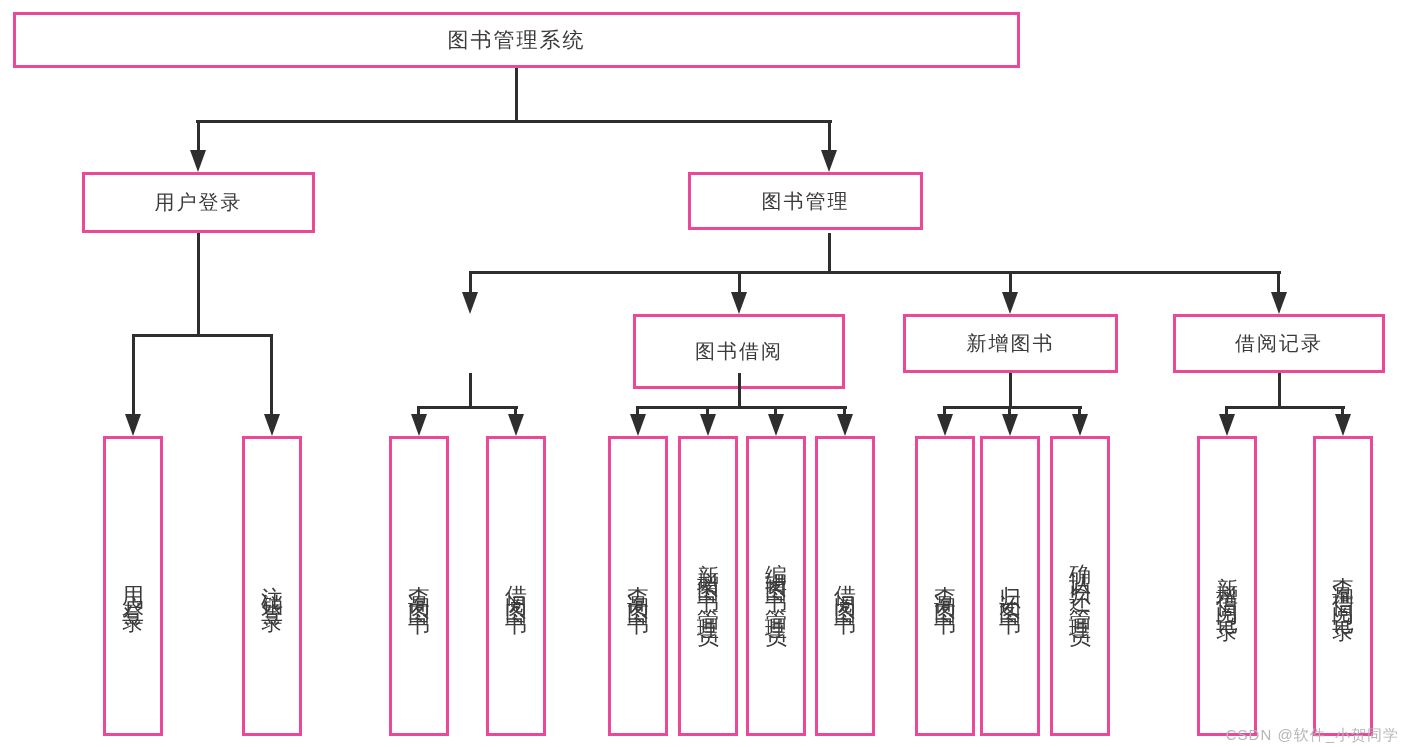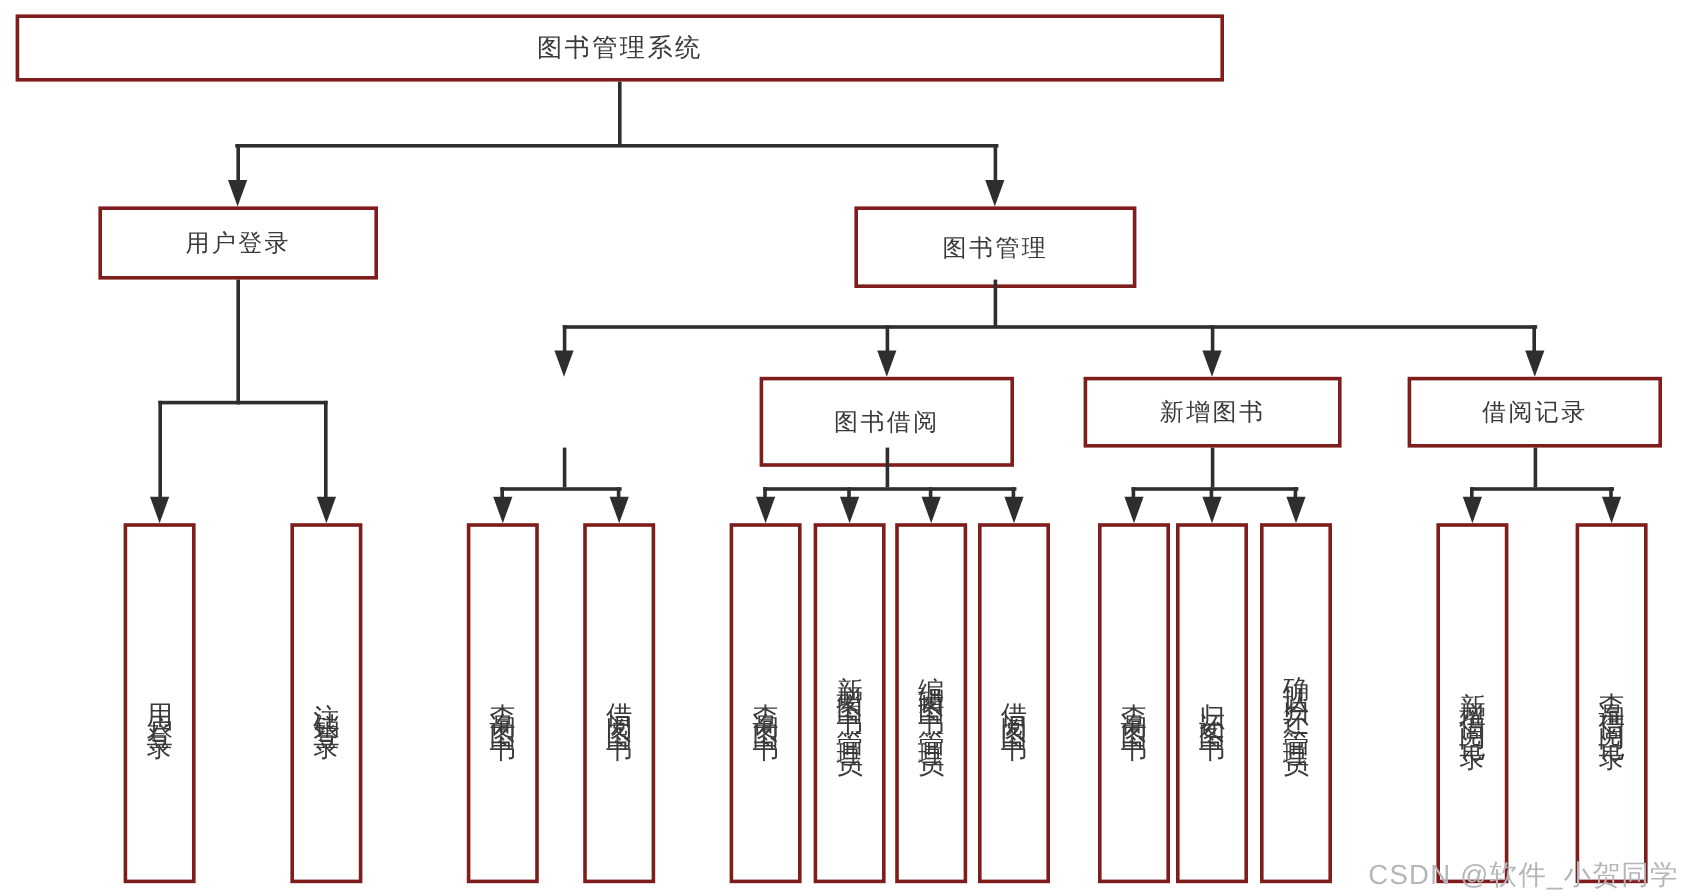--- a/index.html
+++ b/index.html
@@ -1,38 +1,38 @@
 <!DOCTYPE html>
 <html><head>
 <meta charset="utf-8">
 <style>
   html,body{margin:0;padding:0;background:#ffffff;}
   .canvas{
     position:relative;width:1405px;height:747px;background:#ffffff;overflow:hidden;
     font-family:"Liberation Sans",sans-serif;color:#333333;
   }
   .box{
-    position:absolute;border:3px solid #7f1d1d;background:#ffffff;
+    position:absolute;border:3px solid #ec4899;background:#ffffff;
     display:flex;align-items:center;justify-content:center;box-sizing:border-box;
   }
   .hbox span{font-size:20px;letter-spacing:2px;color:#3a3a3a;}
   .root span{font-size:21px;}
   .vbox span{
     writing-mode:vertical-rl;text-orientation:mixed;
     font-size:22px;letter-spacing:9px;line-height:1;color:#3a3a3a;
   }
   .line{position:absolute;background:#2e2e2e;}
   .arrow{
     position:absolute;width:0;height:0;
     border-left:8px solid transparent;border-right:8px solid transparent;
     border-top:22px solid #2e2e2e;
   }
   .watermark{
     position:absolute;right:6px;bottom:2px;z-index:5;
-    font-size:23px;color:#b3b6bb;letter-spacing:1px;white-space:nowrap;
+    font-size:15px;color:#b3b6bb;letter-spacing:1px;white-space:nowrap;
   }
 </style>
 </head>
 <body>
 
 <div class="canvas">
 
   <div class="box hbox root" style="left:13px;top:12px;width:1007px;height:56px">
     <span>图书管理系统</span>
   </div>
@@ -40,21 +40,21 @@
   <div class="line" style="left:515px;top:68px;width:3px;height:54px"></div>
   <div class="line" style="left:196px;top:120px;width:636px;height:3px"></div>
   <div class="line" style="left:197px;top:120px;width:3px;height:34px"></div>
   <div class="line" style="left:828px;top:120px;width:3px;height:34px"></div>
   <div class="arrow" style="left:190px;top:150px"></div>
   <div class="arrow" style="left:821px;top:150px"></div>
 
   <div class="box hbox" style="left:82px;top:172px;width:233px;height:61px">
     <span>用户登录</span>
   </div>
-  <div class="box hbox" style="left:712px;top:172px;width:235px;height:68px">
+  <div class="box hbox" style="left:688px;top:172px;width:235px;height:58px">
     <span>图书管理</span>
   </div>
 
   <div class="line" style="left:197px;top:233px;width:3px;height:104px"></div>
   <div class="line" style="left:132px;top:334px;width:141px;height:3px"></div>
   <div class="line" style="left:132px;top:334px;width:3px;height:84px"></div>
   <div class="line" style="left:270px;top:334px;width:3px;height:84px"></div>
   <div class="arrow" style="left:125px;top:414px"></div>
   <div class="arrow" style="left:264px;top:414px"></div>
 

